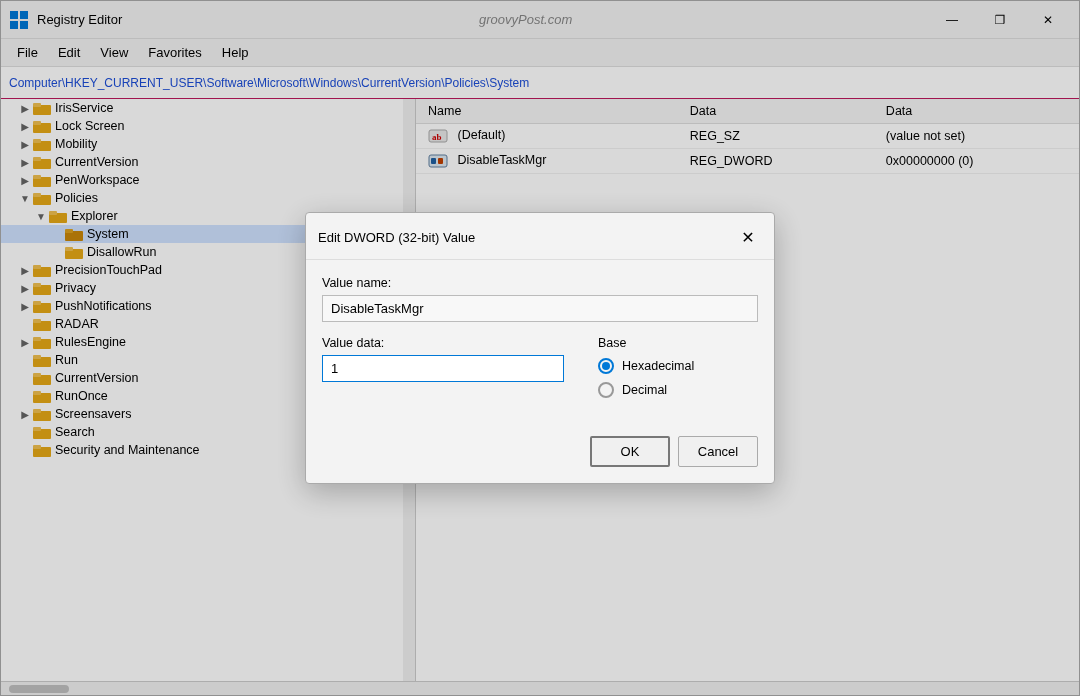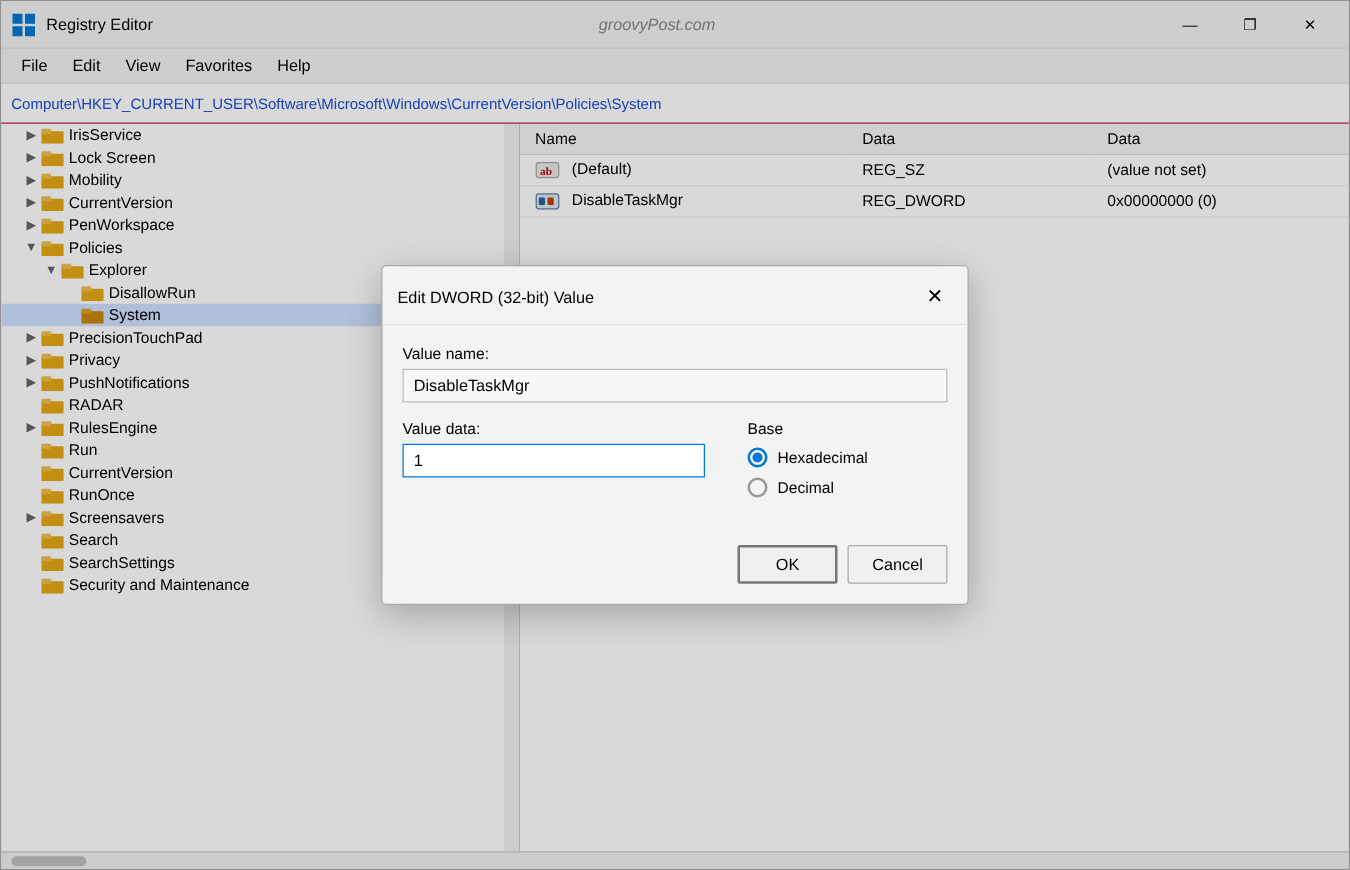--- a/index.html
+++ b/index.html
@@ -440,38 +440,38 @@
 
       <div class="tree-item indent-2">
         <span class="tree-expander">▼</span>
         <svg class="folder-svg" width="18" height="14" viewBox="0 0 18 14">
           <rect x="0" y="4" width="18" height="10" rx="1" fill="#e6a817"></rect>
           <rect x="0" y="2" width="8" height="4" rx="1" fill="#f0c050"></rect>
         </svg>
         <span class="tree-label">Explorer</span>
       </div>
 
-      <div class="tree-item indent-3">
-        <span class="tree-expander" style="color:transparent">▶</span>
-        <svg class="folder-svg" width="18" height="14" viewBox="0 0 18 14">
-          <rect x="0" y="4" width="18" height="10" rx="1" fill="#e6a817"></rect>
-          <rect x="0" y="2" width="8" height="4" rx="1" fill="#f0c050"></rect>
-        </svg>
-        <span class="tree-label">DisallowRun</span>
-      </div>
-
       <div class="tree-item indent-3 selected">
         <span class="tree-expander" style="color:transparent">▶</span>
         <svg class="folder-svg" width="18" height="14" viewBox="0 0 18 14">
           <rect x="0" y="4" width="18" height="10" rx="1" fill="#c8860a"></rect>
           <rect x="0" y="2" width="8" height="4" rx="1" fill="#dba020"></rect>
         </svg>
         <span class="tree-label">System</span>
       </div>
 
+      <div class="tree-item indent-3">
+        <span class="tree-expander" style="color:transparent">▶</span>
+        <svg class="folder-svg" width="18" height="14" viewBox="0 0 18 14">
+          <rect x="0" y="4" width="18" height="10" rx="1" fill="#e6a817"></rect>
+          <rect x="0" y="2" width="8" height="4" rx="1" fill="#f0c050"></rect>
+        </svg>
+        <span class="tree-label">DisallowRun</span>
+      </div>
+
       <div class="tree-item indent-1">
         <span class="tree-expander">▶</span>
         <svg class="folder-svg" width="18" height="14" viewBox="0 0 18 14">
           <rect x="0" y="4" width="18" height="10" rx="1" fill="#e6a817"></rect>
           <rect x="0" y="2" width="8" height="4" rx="1" fill="#f0c050"></rect>
         </svg>
         <span class="tree-label">PrecisionTouchPad</span>
       </div>
 
       <div class="tree-item indent-1">
@@ -548,28 +548,20 @@
 
       <div class="tree-item indent-1">
         <span class="tree-expander" style="color:transparent">▶</span>
         <svg class="folder-svg" width="18" height="14" viewBox="0 0 18 14">
           <rect x="0" y="4" width="18" height="10" rx="1" fill="#e6a817"></rect>
           <rect x="0" y="2" width="8" height="4" rx="1" fill="#f0c050"></rect>
         </svg>
         <span class="tree-label">Search</span>
       </div>
 
-      <div class="tree-item indent-1">
-        <span class="tree-expander" style="color:transparent">▶</span>
-        <svg class="folder-svg" width="18" height="14" viewBox="0 0 18 14">
-          <rect x="0" y="4" width="18" height="10" rx="1" fill="#e6a817"></rect>
-          <rect x="0" y="2" width="8" height="4" rx="1" fill="#f0c050"></rect>
-        </svg>
-        <span class="tree-label">SearchSettings</span>
-      </div>
 
       <div class="tree-item indent-1">
         <span class="tree-expander" style="color:transparent">▶</span>
         <svg class="folder-svg" width="18" height="14" viewBox="0 0 18 14">
           <rect x="0" y="4" width="18" height="10" rx="1" fill="#e6a817"></rect>
           <rect x="0" y="2" width="8" height="4" rx="1" fill="#f0c050"></rect>
         </svg>
         <span class="tree-label">Security and Maintenance</span>
       </div>
 

